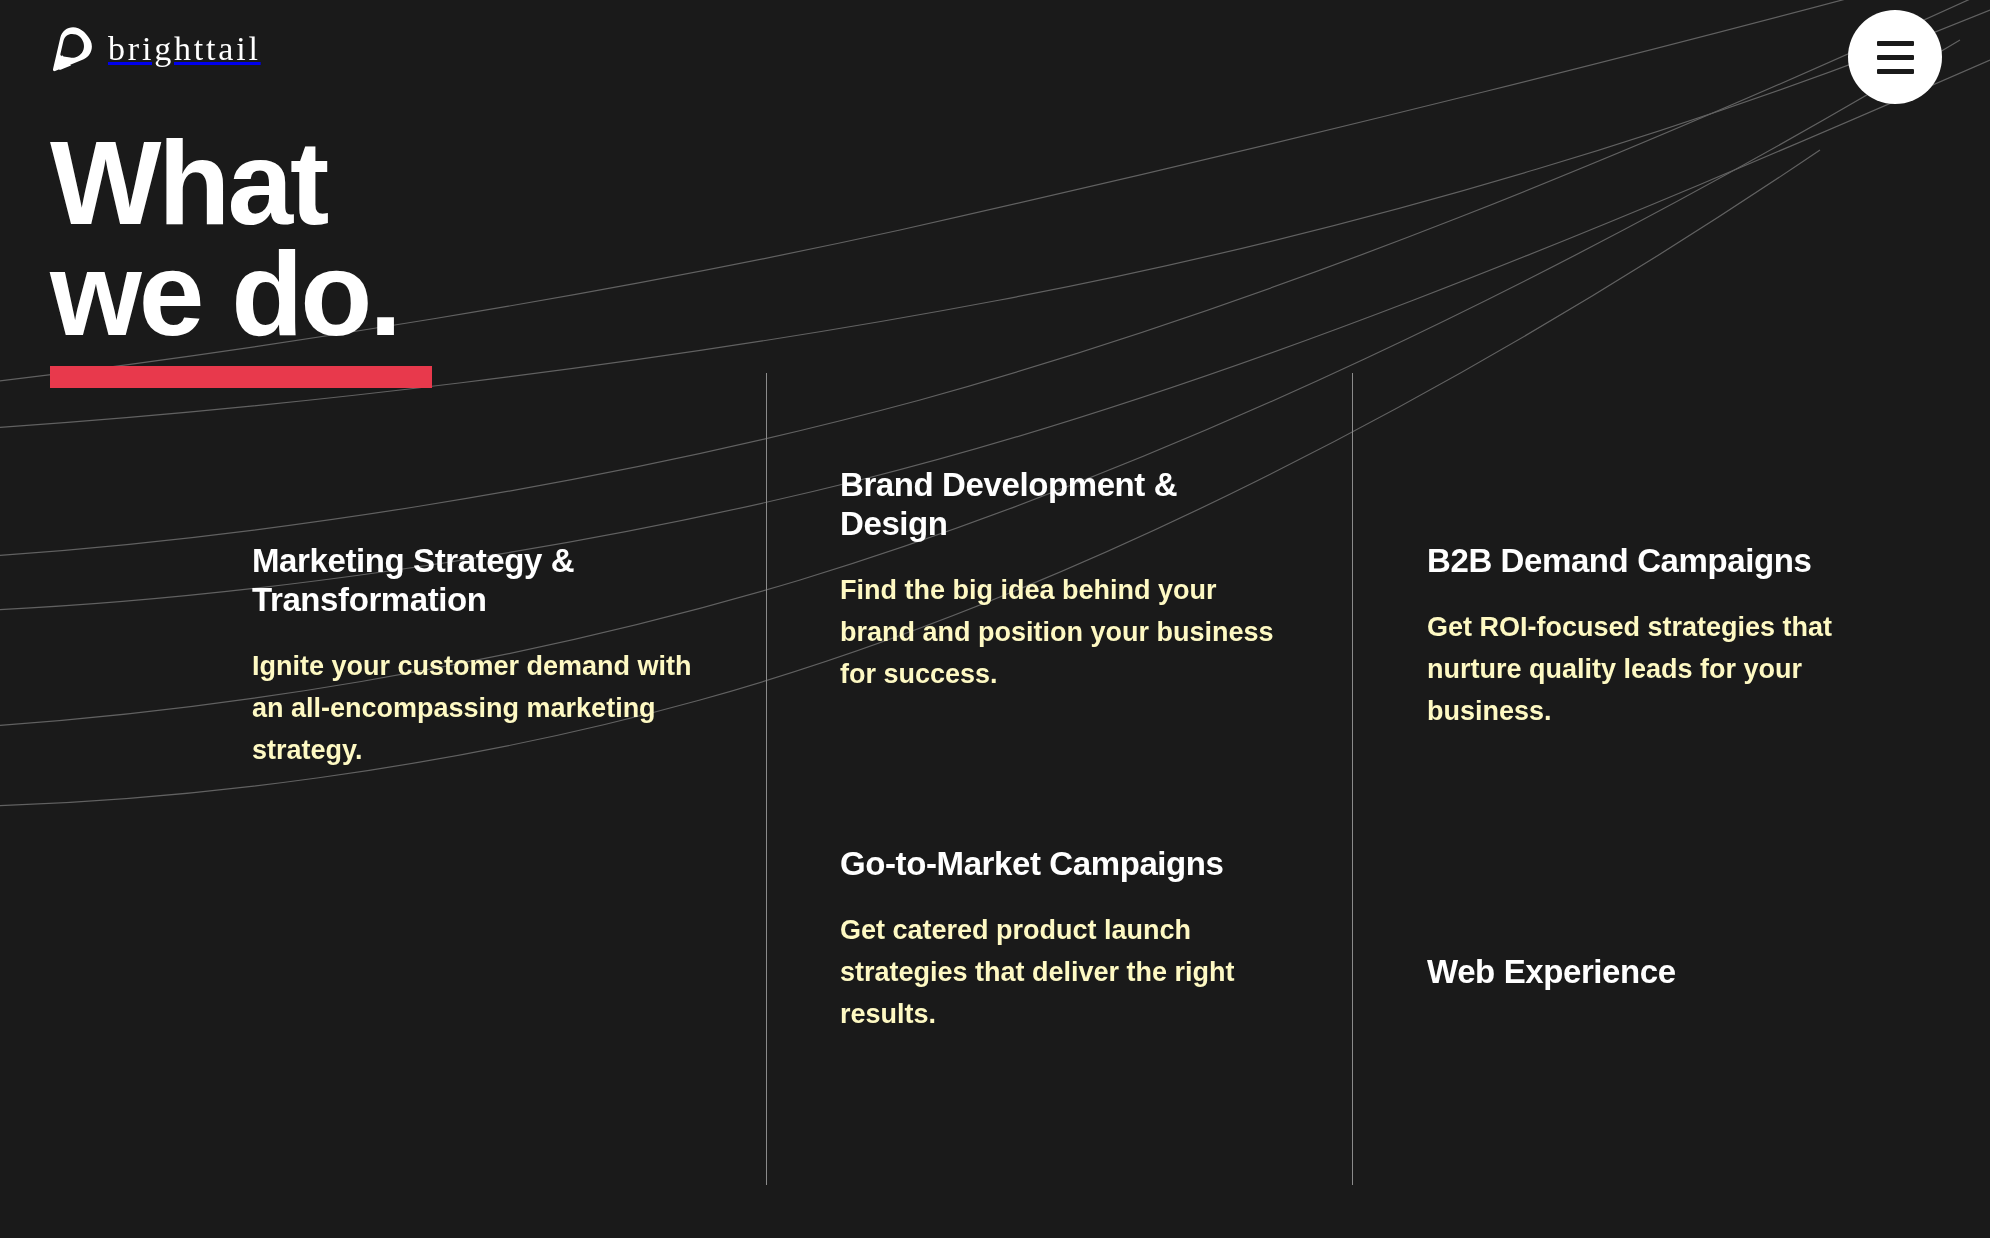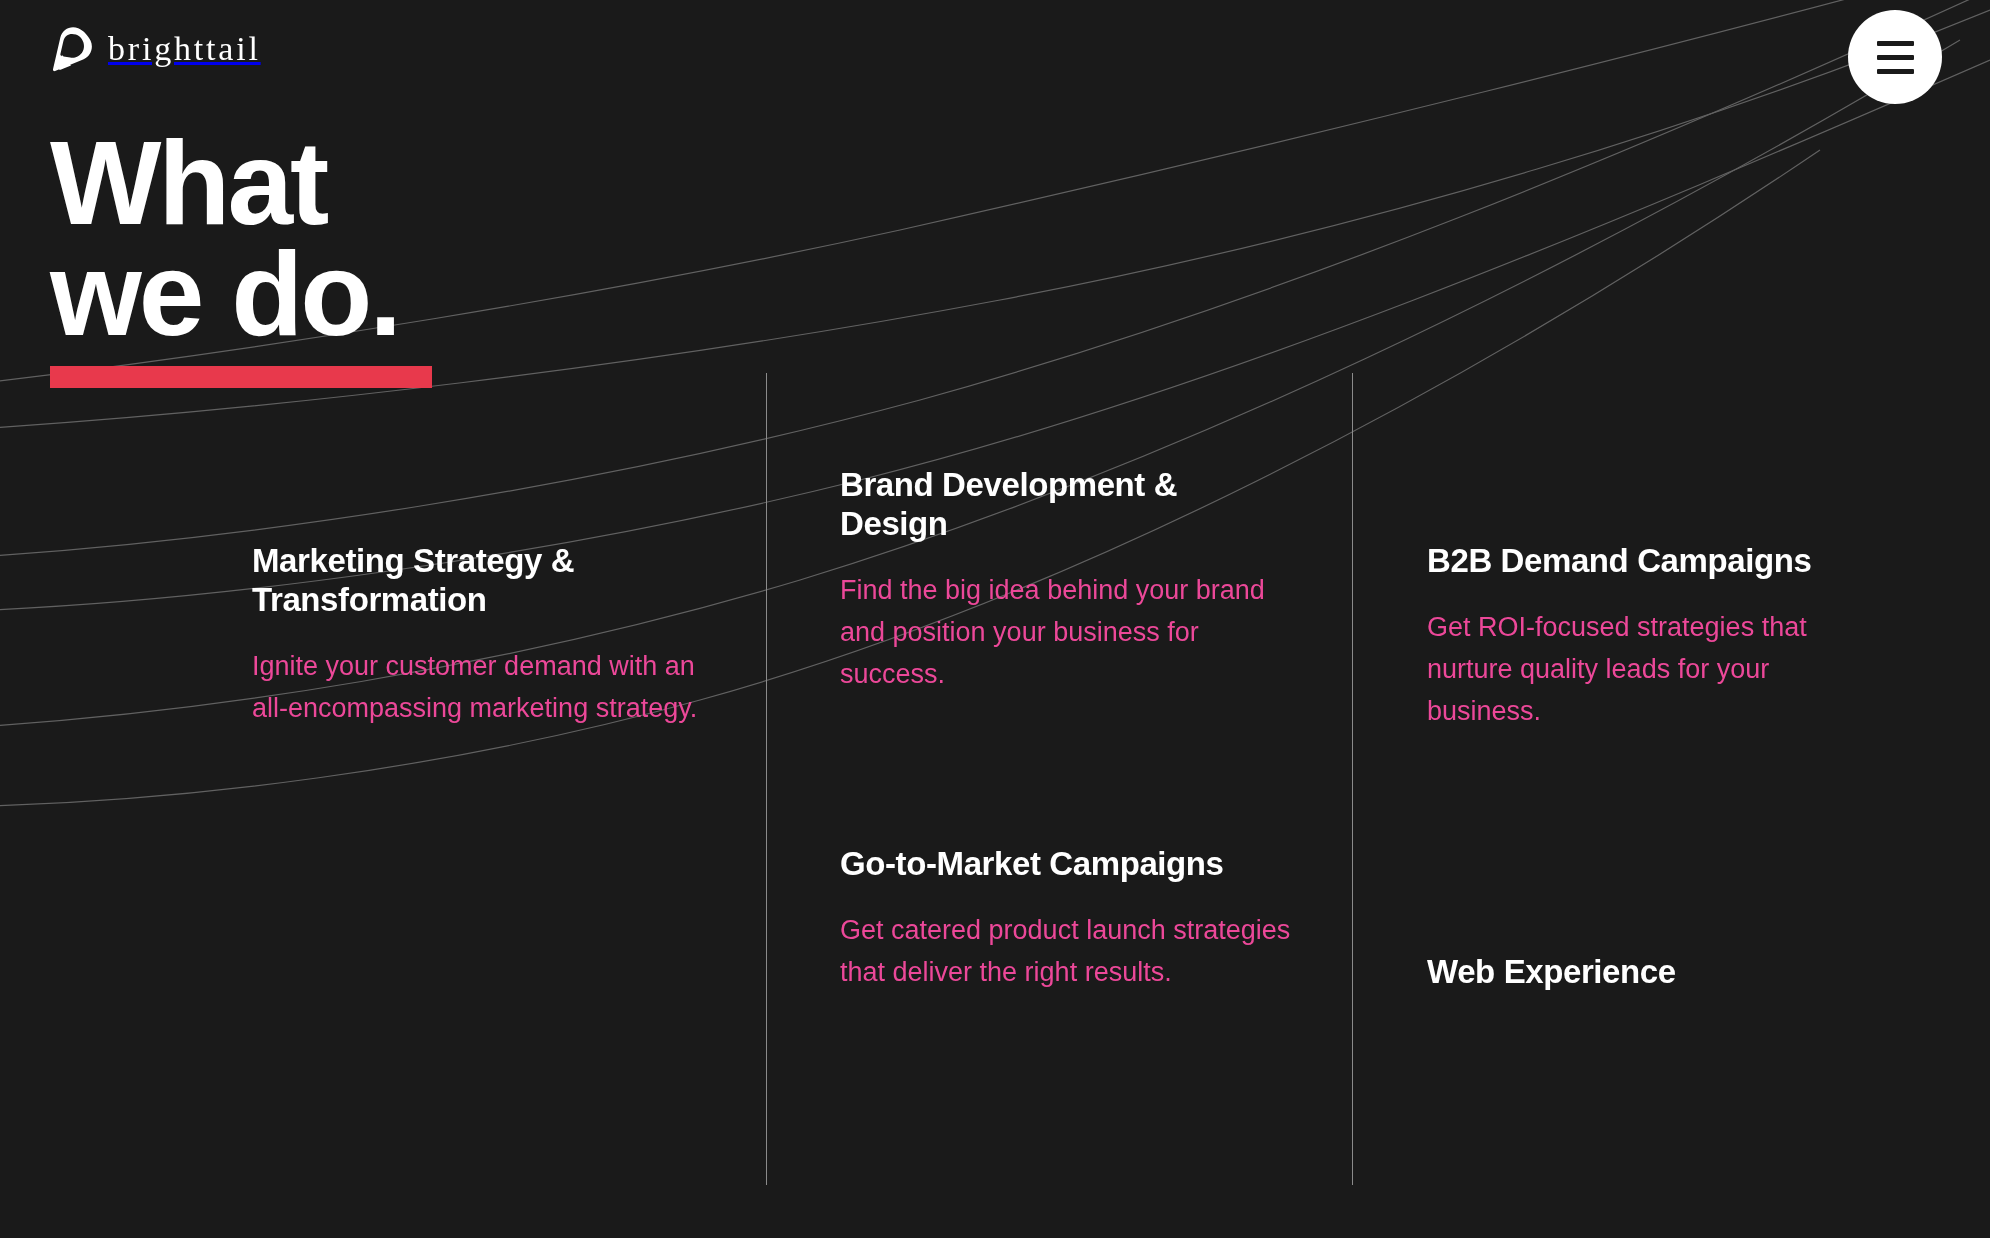--- a/index.html
+++ b/index.html
@@ -135,23 +135,23 @@
     font-size:33px;
     font-weight:700;
     line-height:1.18;
     letter-spacing:-0.4px;
     color:#ffffff;
     margin-bottom:26px;
   }
 
   .service-desc {
     font-size:27px;
-    font-weight:400;
+    font-weight:700;
     line-height:1.55;
-    color:#ec4899;
+    color:#fef9c3;
   }
 
   
   .card-marketing-strategy { left:252px;  top:542px; width:452px; }
   .card-b2b-content        { left:252px;  top:953px; width:452px; }
   
   .card-brand-development  { left:840px;  top:422px; width:452px;margin-top:44px; }
   .card-go-to-market       { left:840px;  top:845px; width:452px; }
   
   .card-b2b-demand         { left:1427px; top:542px; width:452px; }

